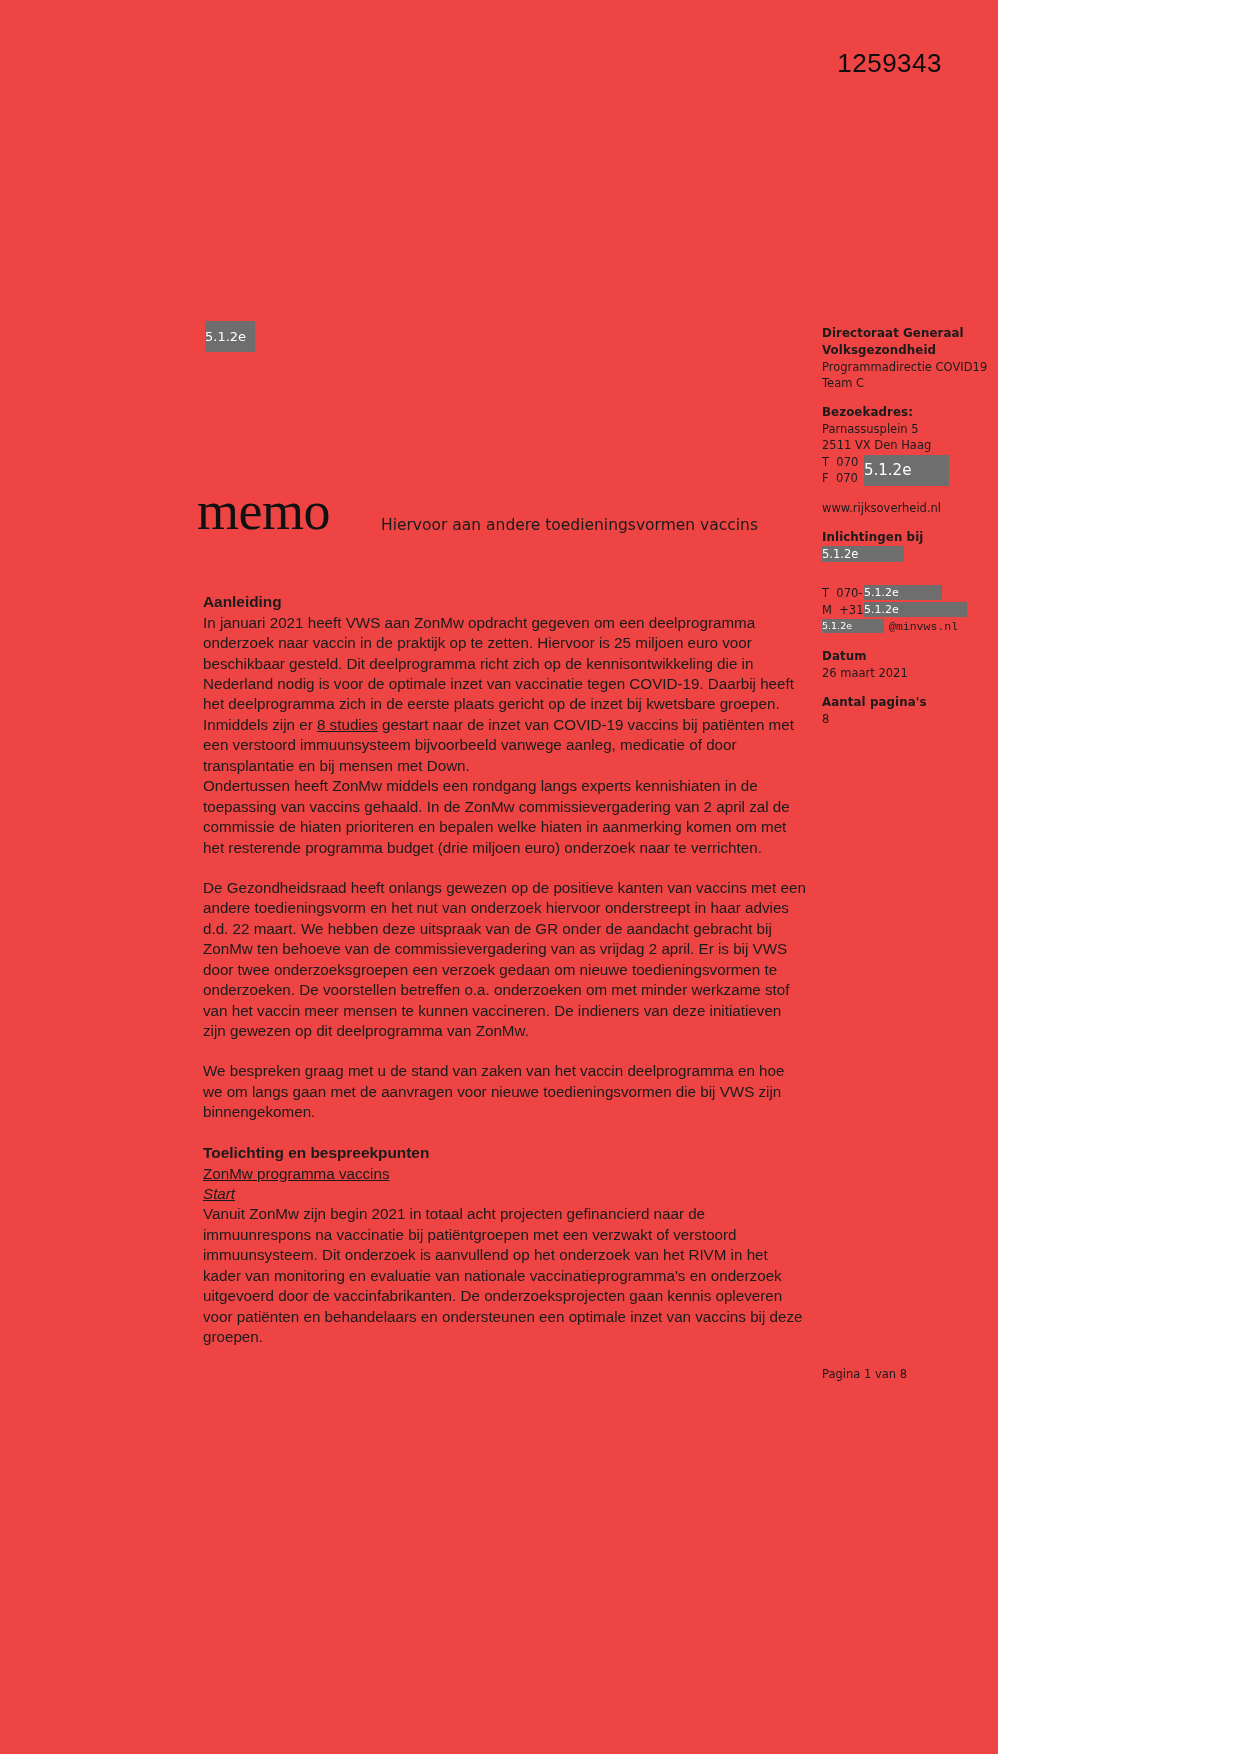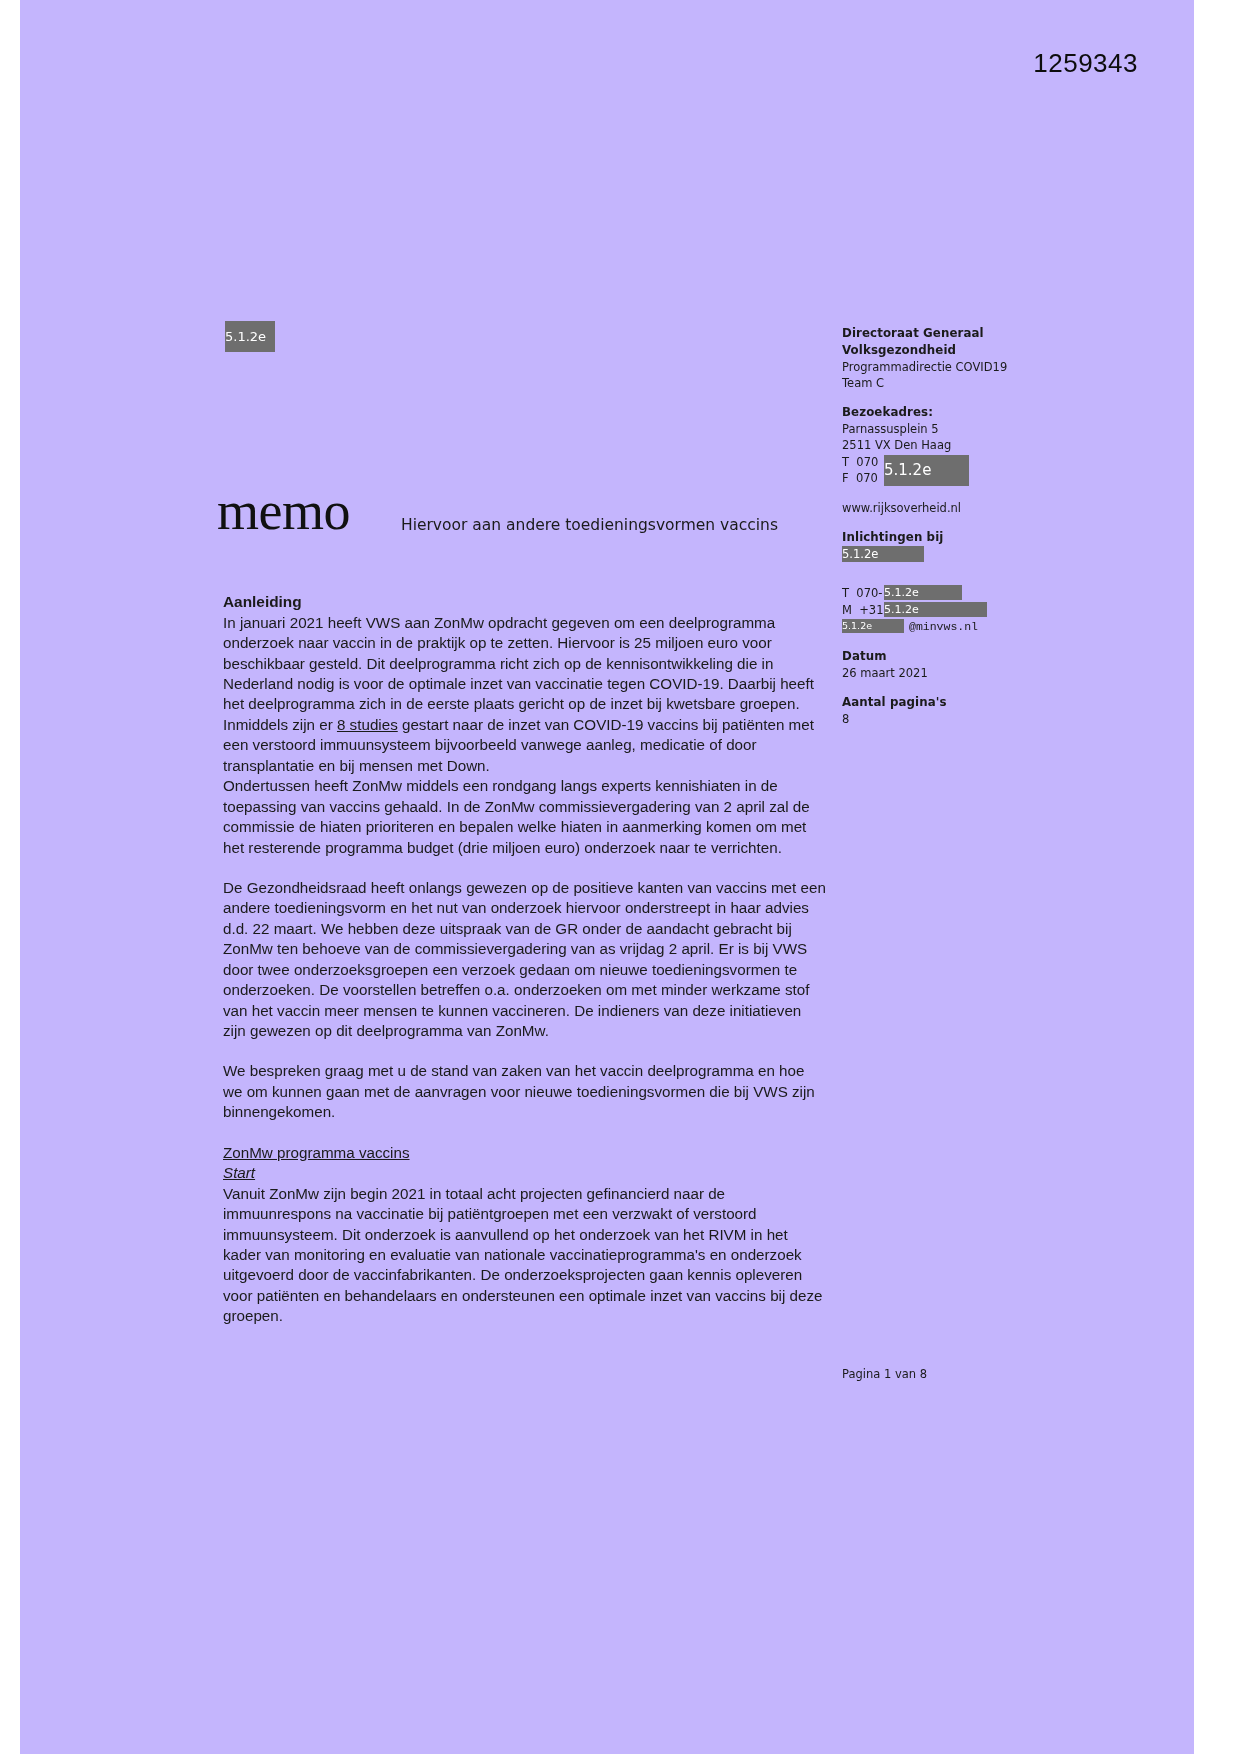--- a/index.html
+++ b/index.html
@@ -6,25 +6,24 @@
     margin: 0;
     padding: 0;
     background: #ffffff;
   }
   body {
     font-family: "DejaVu Sans", sans-serif;
     color: #1a1a1a;
   }
   .page {
     position: relative;
-    width: 1174px;
+    width: 998px;
     height: 1754px;
-    background: #c4b5fd;
+    background: #ef4444;
     overflow: hidden;
-    margin-left: 20px;
   }
 
   
   .doc-number {
     position: absolute;
     top: 48px;
     right: 56px;
     font-family: "Liberation Sans", sans-serif;
     font-size: 26px;
     letter-spacing: 0.5px;
@@ -255,24 +254,25 @@
     <p><span>In januari 2021 heeft VWS aan ZonMw opdracht gegeven om een deelprogramma onderzoek naar vaccin in de praktijk op te zetten. Hiervoor is 25 miljoen euro voor beschikbaar gesteld. Dit deelprogramma richt zich op de kennisontwikkeling die in Nederland nodig is voor de optimale inzet van vaccinatie tegen COVID-19. Daarbij heeft het deelprogramma zich in de eerste plaats gericht op de inzet bij kwetsbare groepen. Inmiddels zijn er </span><a href="#" class="link">8 studies</a><span> gestart naar de inzet van COVID-19 vaccins bij patiënten met een verstoord immuunsysteem bijvoorbeeld vanwege aanleg, medicatie of door transplantatie en bij mensen met Down.</span></p>
 
     <p>Ondertussen heeft ZonMw middels een rondgang langs experts kennishiaten in de toepassing van vaccins gehaald. In de ZonMw commissievergadering van 2 april zal de commissie de hiaten prioriteren en bepalen welke hiaten in aanmerking komen om met het resterende programma budget (drie miljoen euro) onderzoek naar te verrichten.</p>
 
     <div class="spacer"></div>
 
     <p>De Gezondheidsraad heeft onlangs gewezen op de positieve kanten van vaccins met een andere toedieningsvorm en het nut van onderzoek hiervoor onderstreept in haar advies d.d. 22 maart. We hebben deze uitspraak van de GR onder de aandacht gebracht bij ZonMw ten behoeve van de commissievergadering van as vrijdag 2 april. Er is bij VWS door twee onderzoeksgroepen een verzoek gedaan om nieuwe toedieningsvormen te onderzoeken. De voorstellen betreffen o.a. onderzoeken om met minder werkzame stof van het vaccin meer mensen te kunnen vaccineren. De indieners van deze initiatieven zijn gewezen op dit deelprogramma van ZonMw.</p>
 
     <div class="spacer"></div>
 
-    <p>We bespreken graag met u de stand van zaken van het vaccin deelprogramma en hoe we om kunnen gaan met de aanvragen voor nieuwe toedieningsvormen die bij VWS zijn binnengekomen.</p>
+    <p>We bespreken graag met u de stand van zaken van het vaccin deelprogramma en hoe we om langs gaan met de aanvragen voor nieuwe toedieningsvormen die bij VWS zijn binnengekomen.</p>
 
     <div class="spacer"></div>
 
+    <h3>Toelichting en bespreekpunten</h3>
 
     <p class="underline">ZonMw programma vaccins</p>
 
     <p class="italic underline">Start</p>
 
     <p>Vanuit ZonMw zijn begin 2021 in totaal acht projecten gefinancierd naar de immuunrespons na vaccinatie bij patiëntgroepen met een verzwakt of verstoord immuunsysteem. Dit onderzoek is aanvullend op het onderzoek van het RIVM in het kader van monitoring en evaluatie van nationale vaccinatieprogramma's en onderzoek uitgevoerd door de vaccinfabrikanten. De onderzoeksprojecten gaan kennis opleveren voor patiënten en behandelaars en ondersteunen een optimale inzet van vaccins bij deze groepen.</p>
 
   </div>
 
   <div class="footer">Pagina 1 van 8</div>

